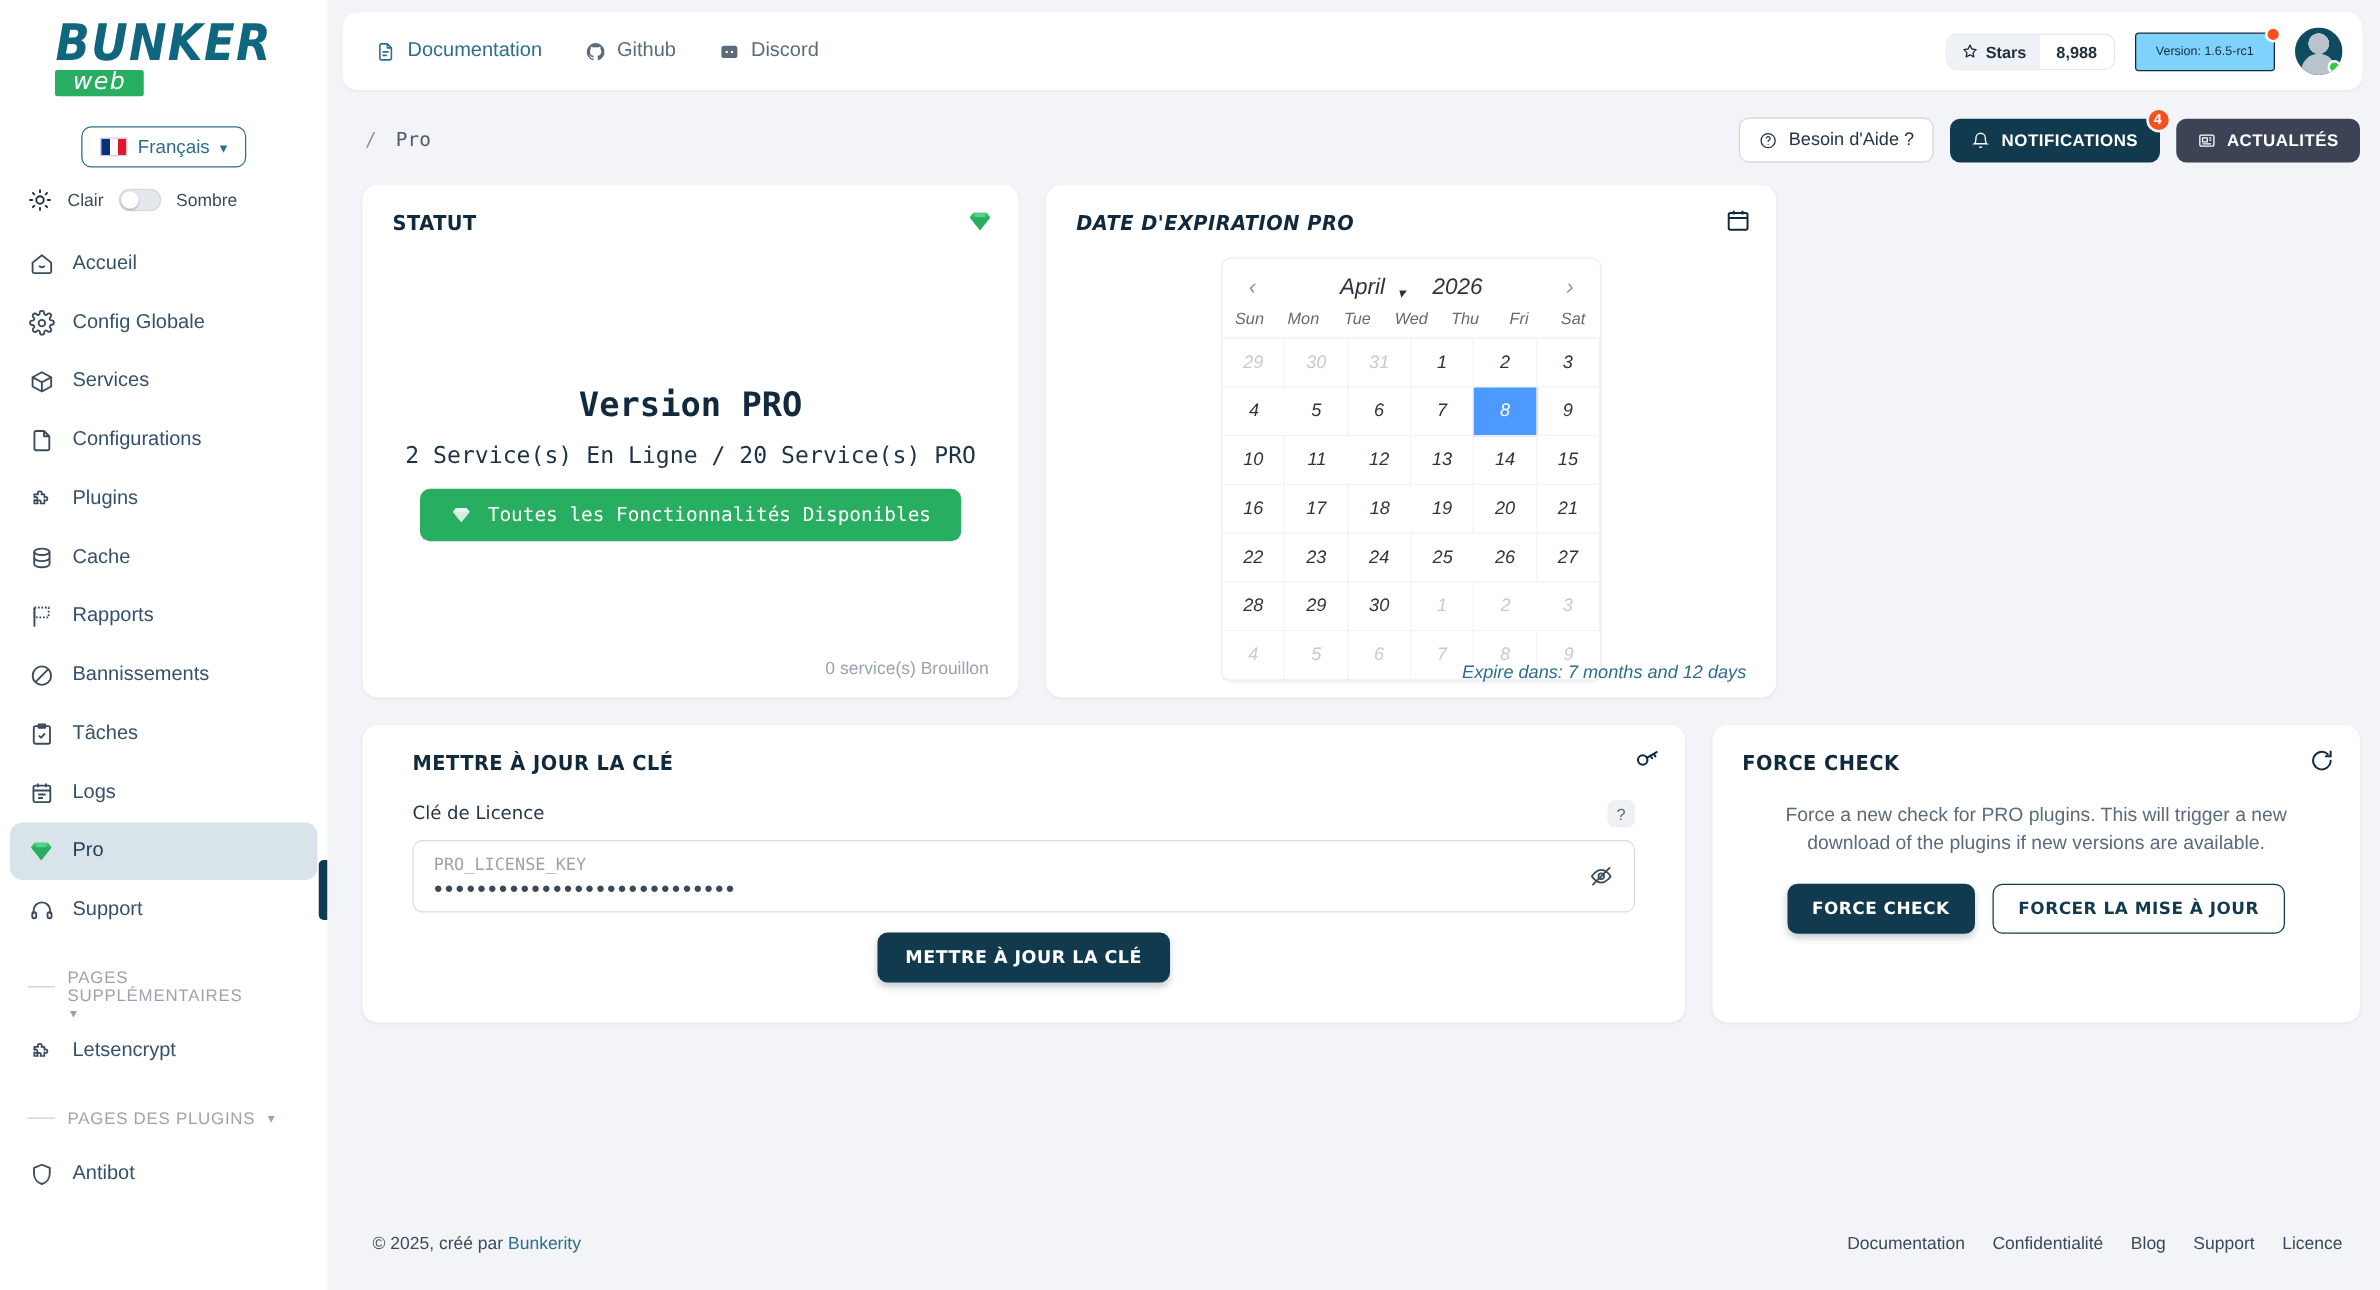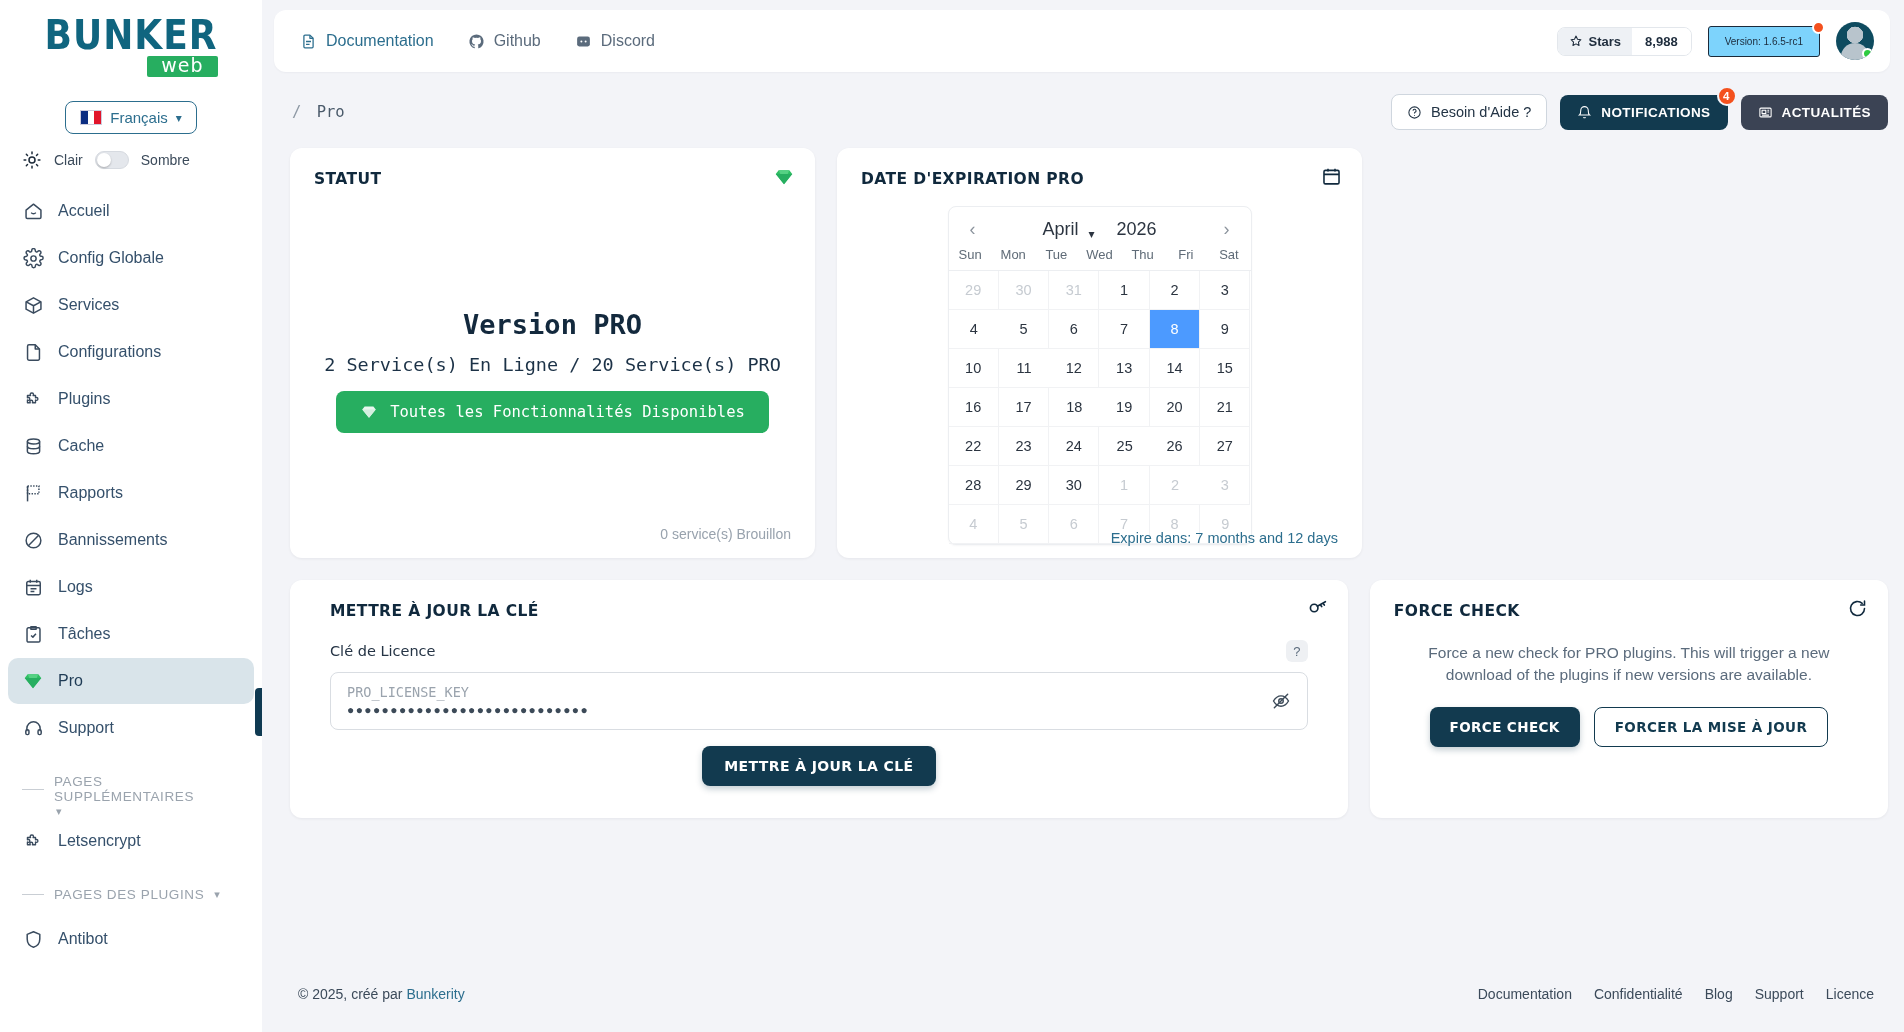--- a/index.html
+++ b/index.html
@@ -12,21 +12,21 @@
   body { display: flex; }
 
   
   #sidebar {
     width: 262px; height: 1032px; background: #ffffff;
     display: flex; flex-direction: column;
     flex: 0 0 262px; position: relative;
     overflow: hidden;
   }
   .logo-wrap { padding: 18px 0 8px; display:flex; justify-content:center; }
-  .logo { text-align: right; line-height: 1; }
+  .logo { text-align: left; line-height: 1; font-style: italic; }
   .logo-bunker {
     font-family: "DejaVu Sans", sans-serif;
     font-weight: 700; font-size: 36px; letter-spacing: 1px;
     color: #10657f; transform: scaleY(1.12); display:block;
   }
   .logo-web {
     display: inline-block; background: #27ae60; color: #fff;
     font-family: "DejaVu Sans", sans-serif;
     font-size: 19px; padding: 0 14px 2px; margin-top: 2px;
     border-radius: 2px; letter-spacing: 1px;
@@ -147,21 +147,21 @@
   .pro-title{ font-family:"DejaVu Sans Mono", monospace; font-weight:700; font-size:27px; color:#13293d;}
   .pro-sub{ font-family:"DejaVu Sans Mono", monospace; font-size:18.5px; color:#1c3247; margin-top: 14px;}
   .pro-btn{
     margin-top: 16px; background:#27ae60; color:#fff; border:none; border-radius:8px;
     padding: 12px 24px; font-family:"DejaVu Sans Mono", monospace; font-size:15.5px;
     display:flex; align-items:center; gap:12px; cursor:pointer;
   }
   .statut-foot{ position:absolute; right:24px; bottom:16px; font-size:14px; color:#98a2ad;}
 
   
-  #card-exp{ width: 525px; height: 410px; padding: 22px 24px;}
+  #card-exp{ width: 584px; height: 410px; padding: 22px 24px; font-style: italic;}
   .cal{
     width: 304px; margin: 18px auto 0; border:1px solid #eceef1; border-radius:8px;
     background:#fff; box-shadow: 0 1px 2px rgba(16,24,40,.04);
   }
   .cal-head{ display:flex; align-items:center; padding: 10px 12px 4px; gap:4px;}
   .cal-nav{ width:24px; height:24px; display:flex; align-items:center; justify-content:center;
      color:#8c949d; cursor:pointer; font-size:18px;}
   .cal-month{ flex:1 1 auto; text-align:center; font-size:18px; color:#2b3440; display:flex; align-items:center; justify-content:center; gap:22px;}
   .cal-msel{ display:flex; align-items:flex-end; gap:10px; cursor:pointer;}
   .cal-year{ font-size:18px; color:#2b3440;}
@@ -328,36 +328,36 @@
             <circle cx="12" cy="12" r="8.4"></circle>
             <path d="M6.1 17.9 17.9 6.1"></path>
           </svg>
         </span>
       <span>Bannissements</span>
     </div>
 
     <div class="nav-item">
       <span class="ic">
           <svg viewBox="0 0 24 24" width="21" height="21" fill="none" stroke="currentColor" stroke-width="1.7" stroke-linejoin="round">
-            <rect x="4.3" y="5.2" width="15.4" height="15" rx="1.6"></rect>
-            <path d="M4.3 9.6h15.4M8.3 3.2v3.4M15.7 3.2v3.4M8.6 13.3h6.8M8.6 16.5h4.4"></path>
-          </svg>
-        </span>
-      <span>Logs</span>
-    </div>
-
-    <div class="nav-item">
-      <span class="ic">
-          <svg viewBox="0 0 24 24" width="21" height="21" fill="none" stroke="currentColor" stroke-width="1.7" stroke-linejoin="round">
             <rect x="4.6" y="4.4" width="14.8" height="16.2" rx="1.6"></rect>
             <path d="M9 3h6v3H9z"></path>
             <path d="M9.2 13.1 11.3 15l3.5-3.8"></path>
           </svg>
         </span>
       <span>Tâches</span>
+    </div>
+
+    <div class="nav-item">
+      <span class="ic">
+          <svg viewBox="0 0 24 24" width="21" height="21" fill="none" stroke="currentColor" stroke-width="1.7" stroke-linejoin="round">
+            <rect x="4.3" y="5.2" width="15.4" height="15" rx="1.6"></rect>
+            <path d="M4.3 9.6h15.4M8.3 3.2v3.4M15.7 3.2v3.4M8.6 13.3h6.8M8.6 16.5h4.4"></path>
+          </svg>
+        </span>
+      <span>Logs</span>
     </div>
 
     <div class="nav-item active">
       <span class="ic">
           <svg viewBox="0 0 24 24" width="22" height="22">
             <path d="M3 8.6 6.2 4.6h11.6L21 8.6 12 19.8z" fill="#2fbf63"></path>
             <path d="M3 8.6h18L12 19.8z" fill="#27ae60"></path>
             <path d="M6.2 4.6 8 8.6h8l1.8-4z" fill="#55d183"></path>
           </svg>
         </span>

